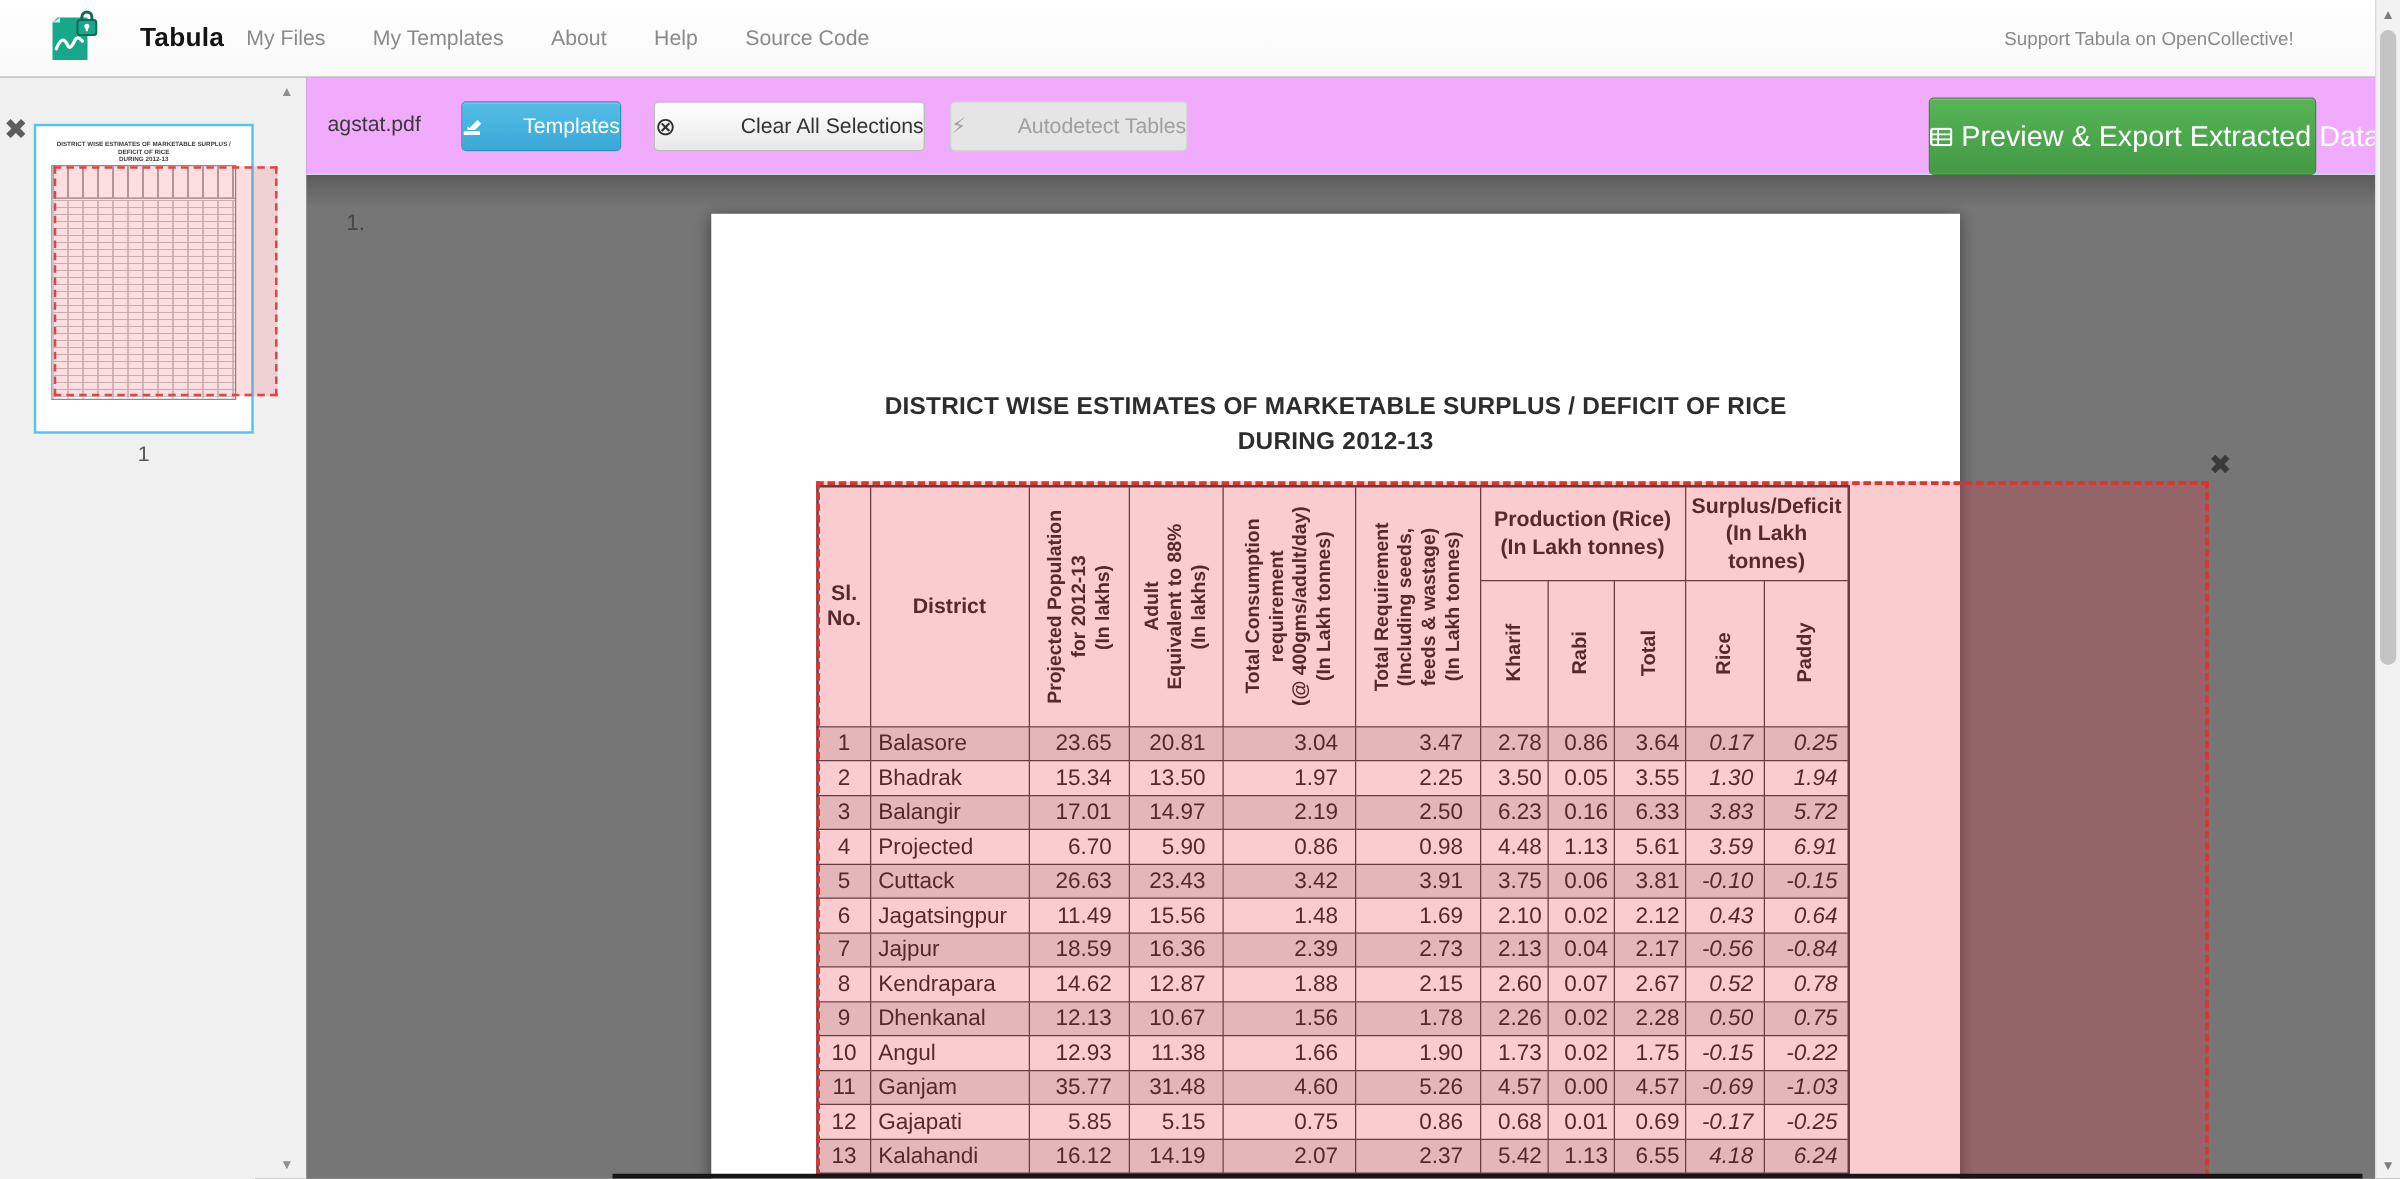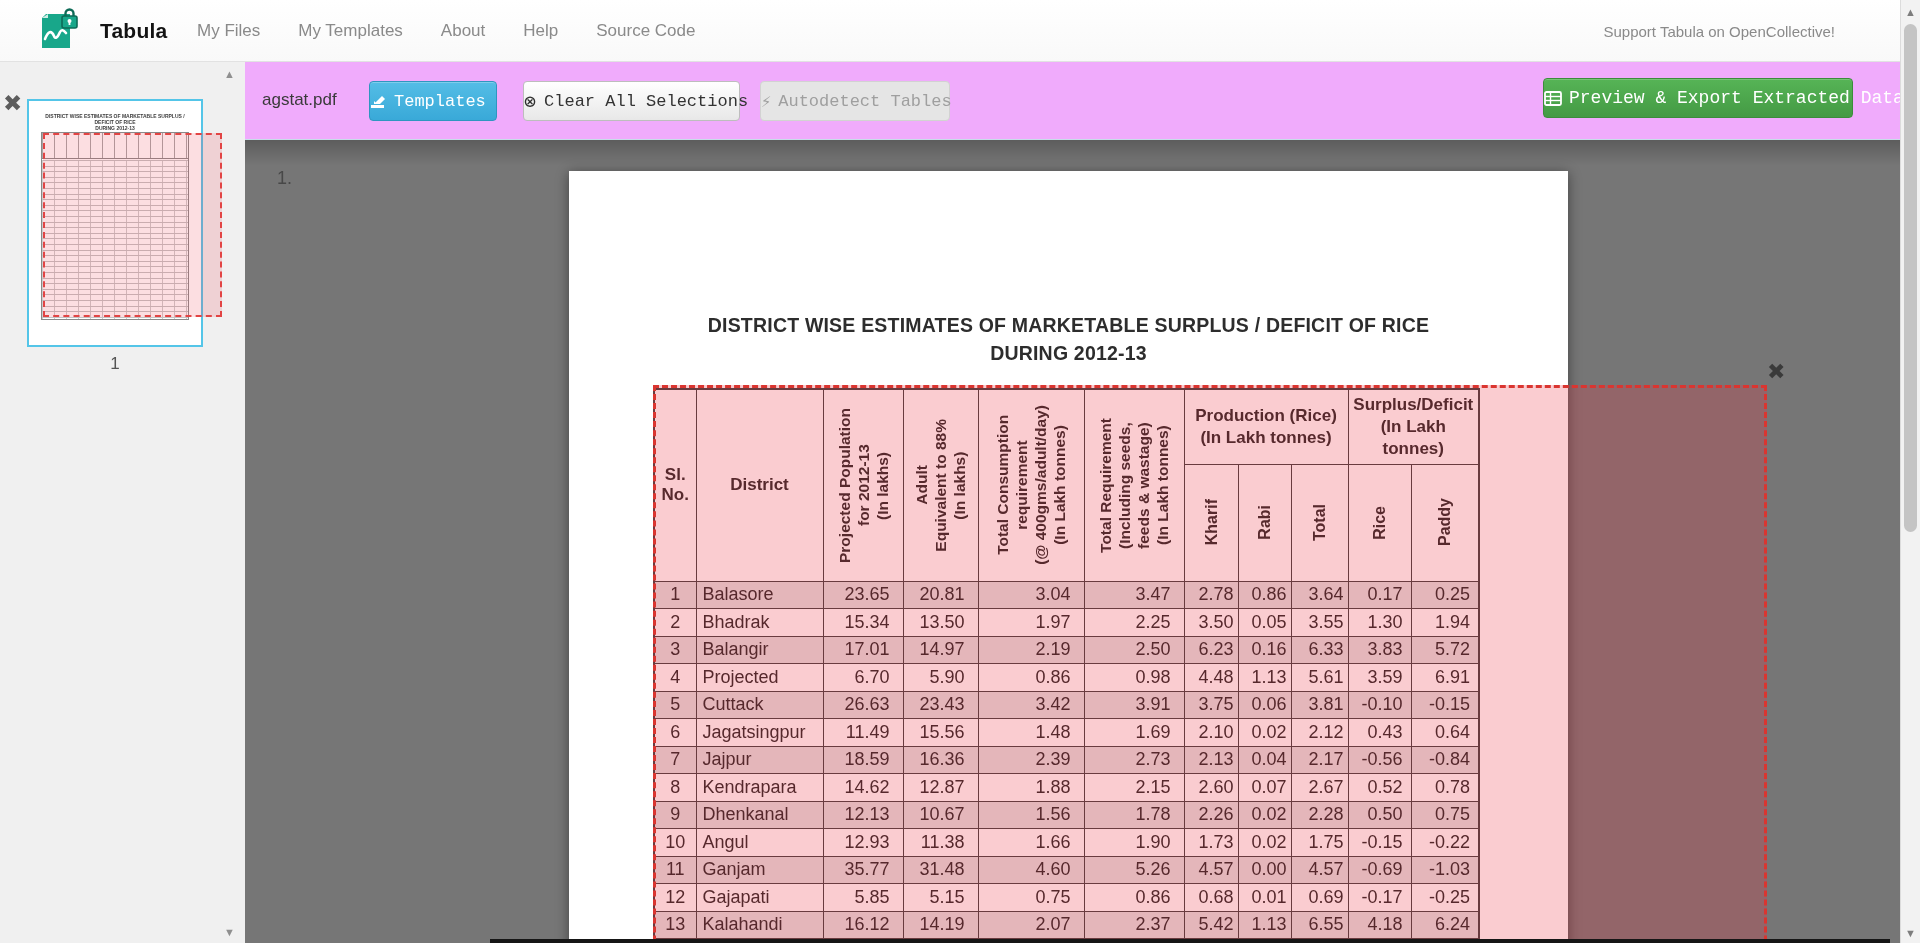--- a/index.html
+++ b/index.html
@@ -2,21 +2,21 @@
 <html><head>
 <meta charset="utf-8">
 <style>
   * { margin:0; padding:0; box-sizing:border-box; }
   html,body { width:1920px; height:943px; overflow:hidden; font-family:"Liberation Sans","DejaVu Sans",sans-serif; }
   #app { position:relative; width:1920px; height:943px; background:#767676; }
 
   
   .navbar { position:absolute; left:0; top:0; width:1920px; height:62px;
             background:linear-gradient(#ffffff,#f9f9f9); border-bottom:1px solid #e2e2e2; z-index:10; }
-  .brand-wrap { position:absolute; left:36px; top:0; height:62px; display:flex; align-items:center; }
+  .brand-wrap { position:absolute; left:36px; top:0; height:62px; display:flex; align-items:center;gap:12px; }
   .brand-logo { width:48px; height:46px; margin-right:16px; }
   .brand-name { font-size:21px; font-weight:bold; color:#131313; letter-spacing:.2px; }
   .nav-links { position:absolute; left:178px; top:0; height:62px; display:flex; align-items:center; list-style:none; }
   .nav-links li { padding:0 19px; font-size:17px; color:#8a8a8a; cursor:pointer; }
   .nav-support { position:absolute; right:85px; top:0; height:62px; display:flex; align-items:center;
                  font-size:15px; color:#8a8a8a; cursor:pointer; }
 
   
   .sidebar { position:absolute; left:0; top:62px; width:245px; height:881px; background:#f0f0f0; z-index:5; }
   .sb-close { position:absolute; left:3px; top:30px; font-size:23px; font-weight:bold; color:#5d5d5d; cursor:pointer; line-height:1; }
@@ -35,33 +35,33 @@
                      border:2px dashed #e24444; background:rgba(235,60,75,.17); z-index:6; cursor:move; }
   .thumb-pagenum { position:absolute; left:27px; top:292px; width:176px; text-align:center;
                    font-size:17px; color:#555; }
   .sb-arrow-up   { position:absolute; left:224px; top:6px;  font-size:11px; color:#8f8f8f; cursor:pointer; }
   .sb-arrow-down { position:absolute; left:224px; top:864px; font-size:11px; color:#8f8f8f; cursor:pointer; }
 
   
   .toolbar { position:absolute; left:245px; top:62px; width:1675px; height:78px;
              background:#f0abfc; border-bottom:1px solid #c7dde9; z-index:6; }
   .toolbar .filename { position:absolute; left:17px; top:28px; font-size:17px; color:#3a3a3a; }
-  .btn { position:absolute; display:flex; align-items:center; justify-content:flex-start;
-         border-radius:4px; font-size:17px; cursor:pointer; white-space:nowrap;font-family:Liberation Mono, monospace; }
+  .btn { position:absolute; display:flex; align-items:center; justify-content:space-between;
+         border-radius:4px; font-size:17px; cursor:pointer; white-space:nowrap; }
   .btn .ic { margin-right:7px; display:inline-flex; align-items:center; }
   .btn-templates { left:124px; top:19px; width:128px; height:40px;
                    background:linear-gradient(#54bde6,#39a9d8); border:1px solid #2f96c0; color:#fff;
                    box-shadow:inset 0 1px 0 rgba(255,255,255,.25); }
   .btn-clear { left:278px; top:19px; width:217px; height:40px;
                background:linear-gradient(#ffffff,#e8e8e8); border:1px solid #bdbdbd; color:#333; }
   .btn-clear .ic { font-size:20px; color:#2e2e2e; margin-right:8px; }
   .btn-autodetect { left:515px; top:19px; width:190px; height:40px;
                     background:#e5e5e5; border:1px solid #d2d2d2; color:#9f9f9f; cursor:default; }
   .btn-autodetect .ic { font-size:17px; color:#9f9f9f; }
-  .btn-export { left:1298px; top:16px; width:310px; height:40px; font-size:18px;
+  .btn-export { left:1298px; top:16px; width:310px; height:62px; font-size:23px;
                 background:linear-gradient(#56b456,#449a44); border:1px solid #3c8c3c; color:#fff;
                 box-shadow:inset 0 1px 0 rgba(255,255,255,.2); }
 
   
   .main { position:absolute; left:245px; top:140px; width:1675px; height:803px; background:#767676; overflow:hidden; }
   .main::before { content:""; position:absolute; left:0; top:0; right:0; height:26px;
                   background:linear-gradient(rgba(0,0,0,.22),rgba(0,0,0,0)); z-index:4; pointer-events:none; }
   .page-marker { position:absolute; left:32px; top:28px; font-size:18px; color:#484848; z-index:2; }
   .pdf-page { position:absolute; left:324px; top:31px; width:999px; height:810px; background:#ffffff;
               box-shadow:0 2px 12px rgba(0,0,0,.45); z-index:1; cursor:crosshair; }
@@ -84,21 +84,21 @@
          margin:0 auto; max-height:184px; }
   .rot.single { font-size:16px; }
   tbody tr { height:27.5px; }
   tbody tr:nth-child(odd) td { background:#e2e2e2; }
   tbody td { font-size:18px; color:#252525; }
   td.c-sl   { text-align:center; }
   td.c-name { text-align:left; padding-left:6px; }
   td.c-num  { text-align:right; }
   td.pr-lg  { padding-right:13px; }
   td.pr-sm  { padding-right:4px;margin-top:36px; }
-  td.pr-md  { padding-right:8px; }
+  td.pr-md  { padding-right:8px;font-style:italic; }
 
   
   .selection { position:absolute; left:408px; top:245px; width:1114px; height:710px;
                background:rgba(234,51,66,.25); border:3px dashed #da3530; border-bottom:none;
                z-index:5; cursor:move; }
   .selection-close { position:absolute; left:1522px; top:221px; font-size:22px; font-weight:bold;
                      color:#3a3a3a; z-index:6; cursor:pointer; line-height:1; }
   .bottom-strip { position:absolute; left:245px; bottom:0; width:1400px; height:4px; background:#161616; z-index:8; }
 
   

